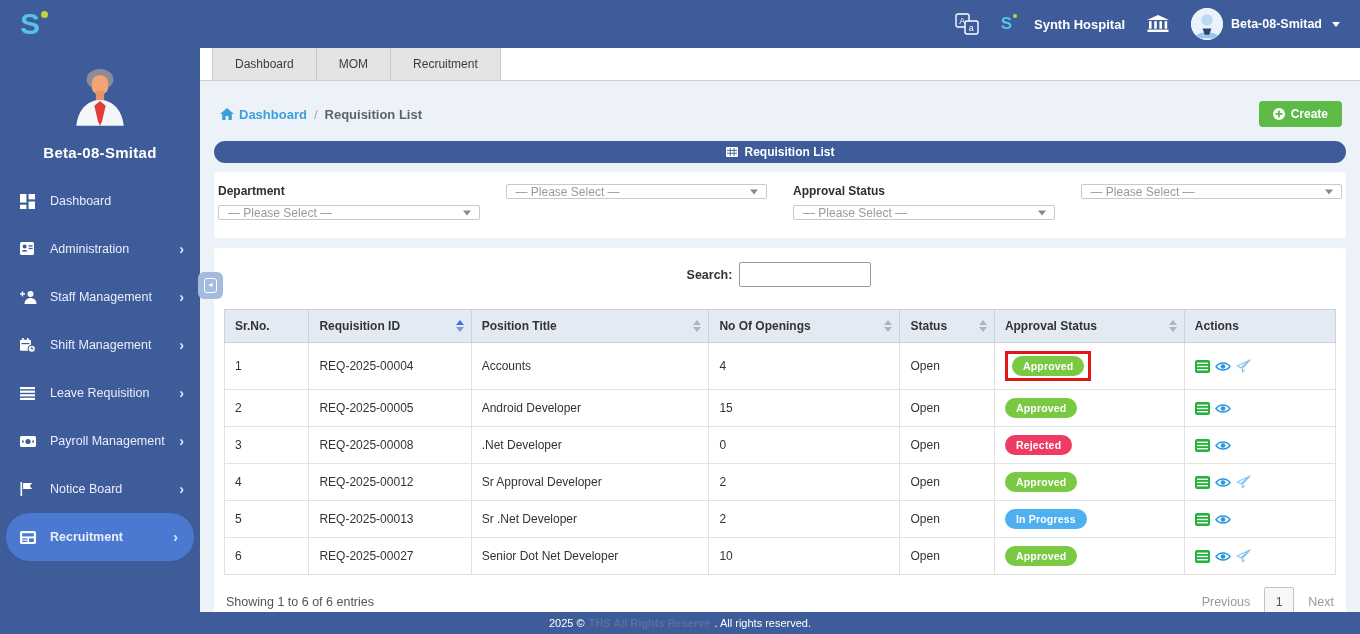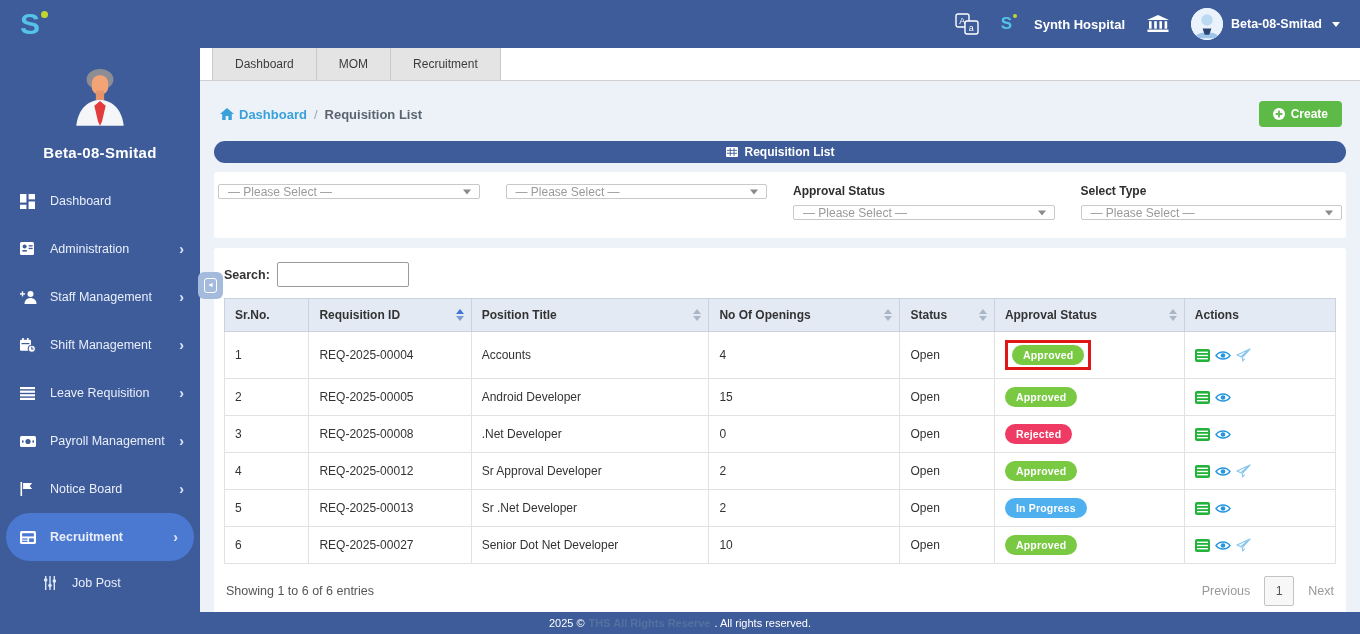--- a/index.html
+++ b/index.html
@@ -60,21 +60,21 @@
   .card.filters-card { margin-top:9px; padding:12px 4px 18px 4px; }
   .filters { display:flex; gap:26px; }
   .filter { flex:1; }
   .filter .flabel { font-size:12px; font-weight:bold; color:#2f2f2f; margin-bottom:7px; }
   .select { position:relative; border:1px solid #c9c9c9; border-radius:2px; height:15px; background:#fff;
             display:flex; align-items:center; padding:0 22px 0 9px; font-size:12px; color:#9a9a9a; cursor:pointer; }
   .select .scaret { position:absolute; right:8px; top:50%; transform:translateY(-50%); width:0; height:0;
                     border-left:4px solid transparent; border-right:4px solid transparent; border-top:5px solid #8a8a8a; }
 
   .card.table-card { margin-top:10px; padding:12px 10px 10px 10px; }
-  .search-row { display:flex; justify-content:flex-start; align-items:center; gap:7px; padding:2px 2px 11px 0; }
+  .search-row { display:flex; justify-content:center; align-items:center; gap:7px; padding:2px 2px 22px 0; }
   .search-row label { font-size:12.5px; font-weight:bold; color:#333; }
   .search-row input { width:132px; height:25px; border:1px solid #9b9b9b; border-radius:2px; padding:0 6px;
                       font-size:12px; font-family:"Liberation Sans",sans-serif; }
 
   table { width:100%; border-collapse:collapse; table-layout:fixed; }
   thead th { background:#e4eaf3; font-size:12px; color:#333; text-align:left; padding:9px 10px;
              position:relative; border:1px solid #c9d2de; border-top:1px solid #c9d2de; cursor:pointer; }
   tbody td { font-size:12px; color:#333; padding:8px 10px; border:1px solid #e2e2e2; background:#fff; height:30px; }
   .sort { position:absolute; right:7px; top:50%; transform:translateY(-50%); display:flex; flex-direction:column; gap:2px; }
   .sort b { width:0; height:0; border-left:4px solid transparent; border-right:4px solid transparent; display:block; }
@@ -264,33 +264,20 @@
             <rect x="2" y="2" width="11" height="3" fill="#4b79d2"></rect>
             <rect x="2" y="6.8" width="5" height="1.2" fill="#4b79d2"></rect>
             <rect x="2" y="9" width="5" height="1.2" fill="#4b79d2"></rect>
             <rect x="8.5" y="6.8" width="4.5" height="3.4" fill="#4b79d2"></rect>
           </svg>
         </span>
         <span>Recruitment</span>
         <span class="chev">›</span>
       </div>
 
-      <div class="menu-item sub">
-        <span class="mi-icon">
-          <svg width="12" height="14" viewBox="0 0 12 14" fill="#dfe8fb">
-            <rect x="1" width="1.4" height="14"></rect>
-              <rect x="5.3" width="1.4" height="14"></rect>
-              <rect x="9.6" width="1.4" height="14"></rect>
-            <circle cx="1.7" cy="4" r="1.8"></circle>
-              <circle cx="6" cy="9.5" r="1.8"></circle>
-              <circle cx="10.3" cy="5" r="1.8"></circle>
-          </svg>
-        </span>
-        <span>Job Post</span>
-      </div>
 
       <div class="menu-item sub">
         
         
       </div>
 
     </div>
   </div>
 
   <div class="collapse-toggle">
@@ -335,40 +322,40 @@
             <rect x="3.8" y="1" width=".9" height="8"></rect>
               <rect x="7.6" y="1" width=".9" height="8"></rect>
           </g>
         </svg>
         <span>Requisition List</span>
       </div>
 
       <div class="card filters-card">
         <div class="filters">
           <div class="filter">
+            <div class="flabel">Department</div>
             <div class="select">
               <span>— Please Select —</span>
               <span class="scaret"></span>
             </div>
           </div>
           <div class="filter">
             <div class="select">
               <span>— Please Select —</span>
               <span class="scaret"></span>
             </div>
           </div>
           <div class="filter">
             <div class="flabel">Approval Status</div>
             <div class="select">
               <span>— Please Select —</span>
               <span class="scaret"></span>
             </div>
           </div>
           <div class="filter">
-            <div class="flabel">Select Type</div>
             <div class="select">
               <span>— Please Select —</span>
               <span class="scaret"></span>
             </div>
           </div>
         </div>
       </div>
 
       <div class="card table-card">
         <div class="search-row">

